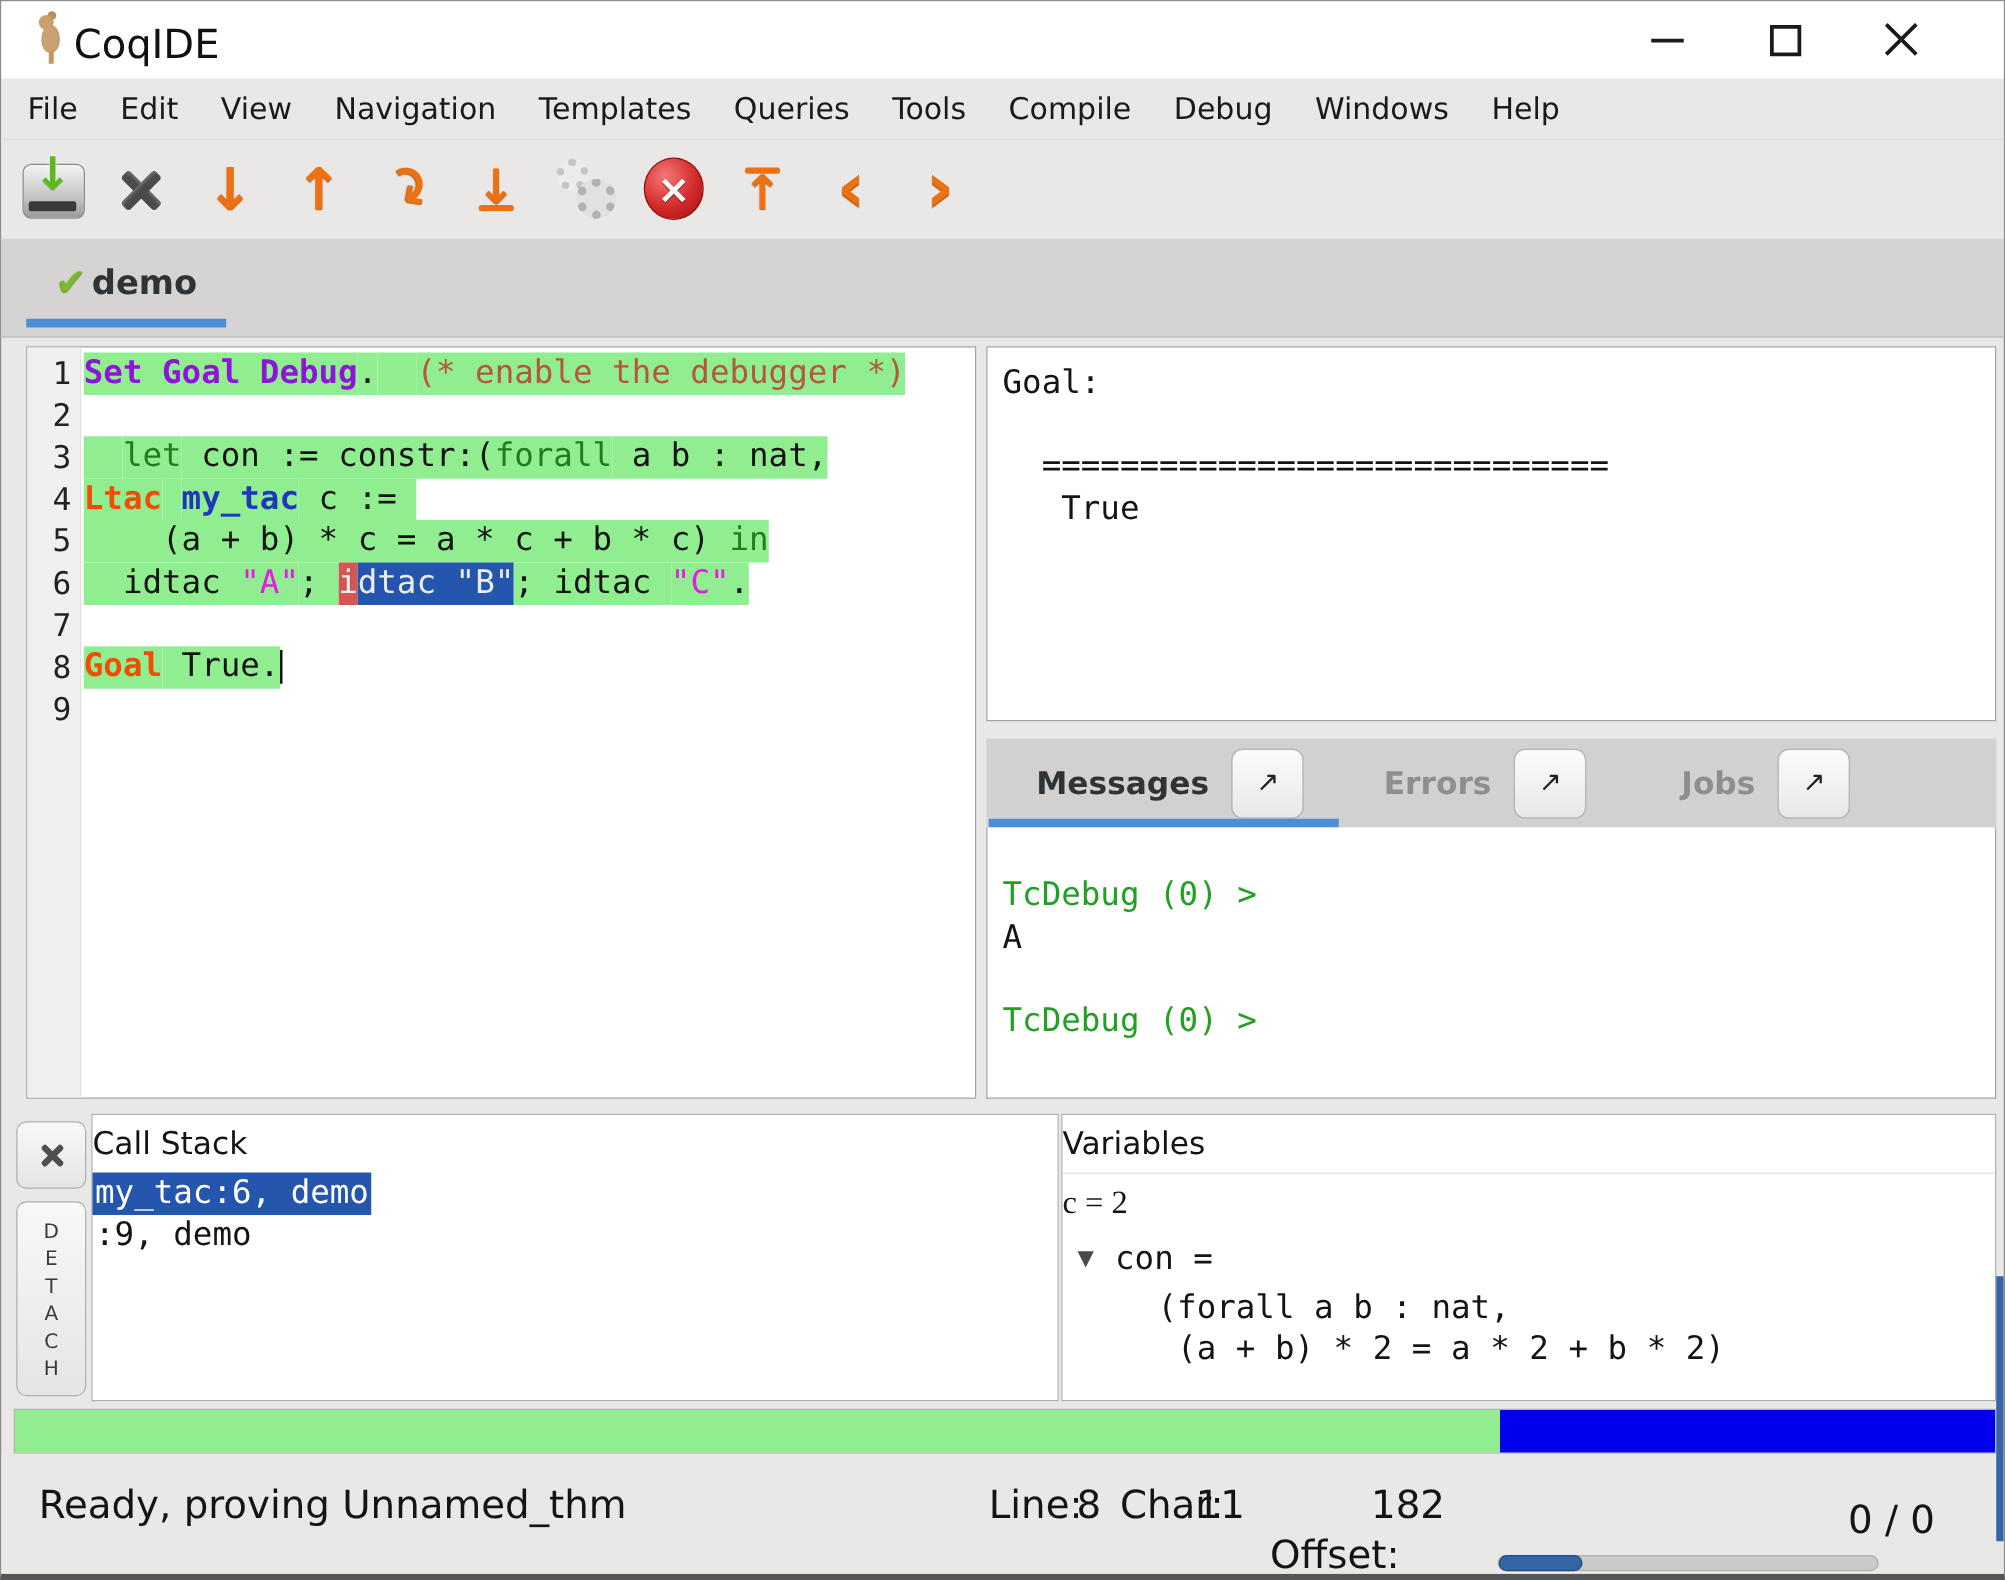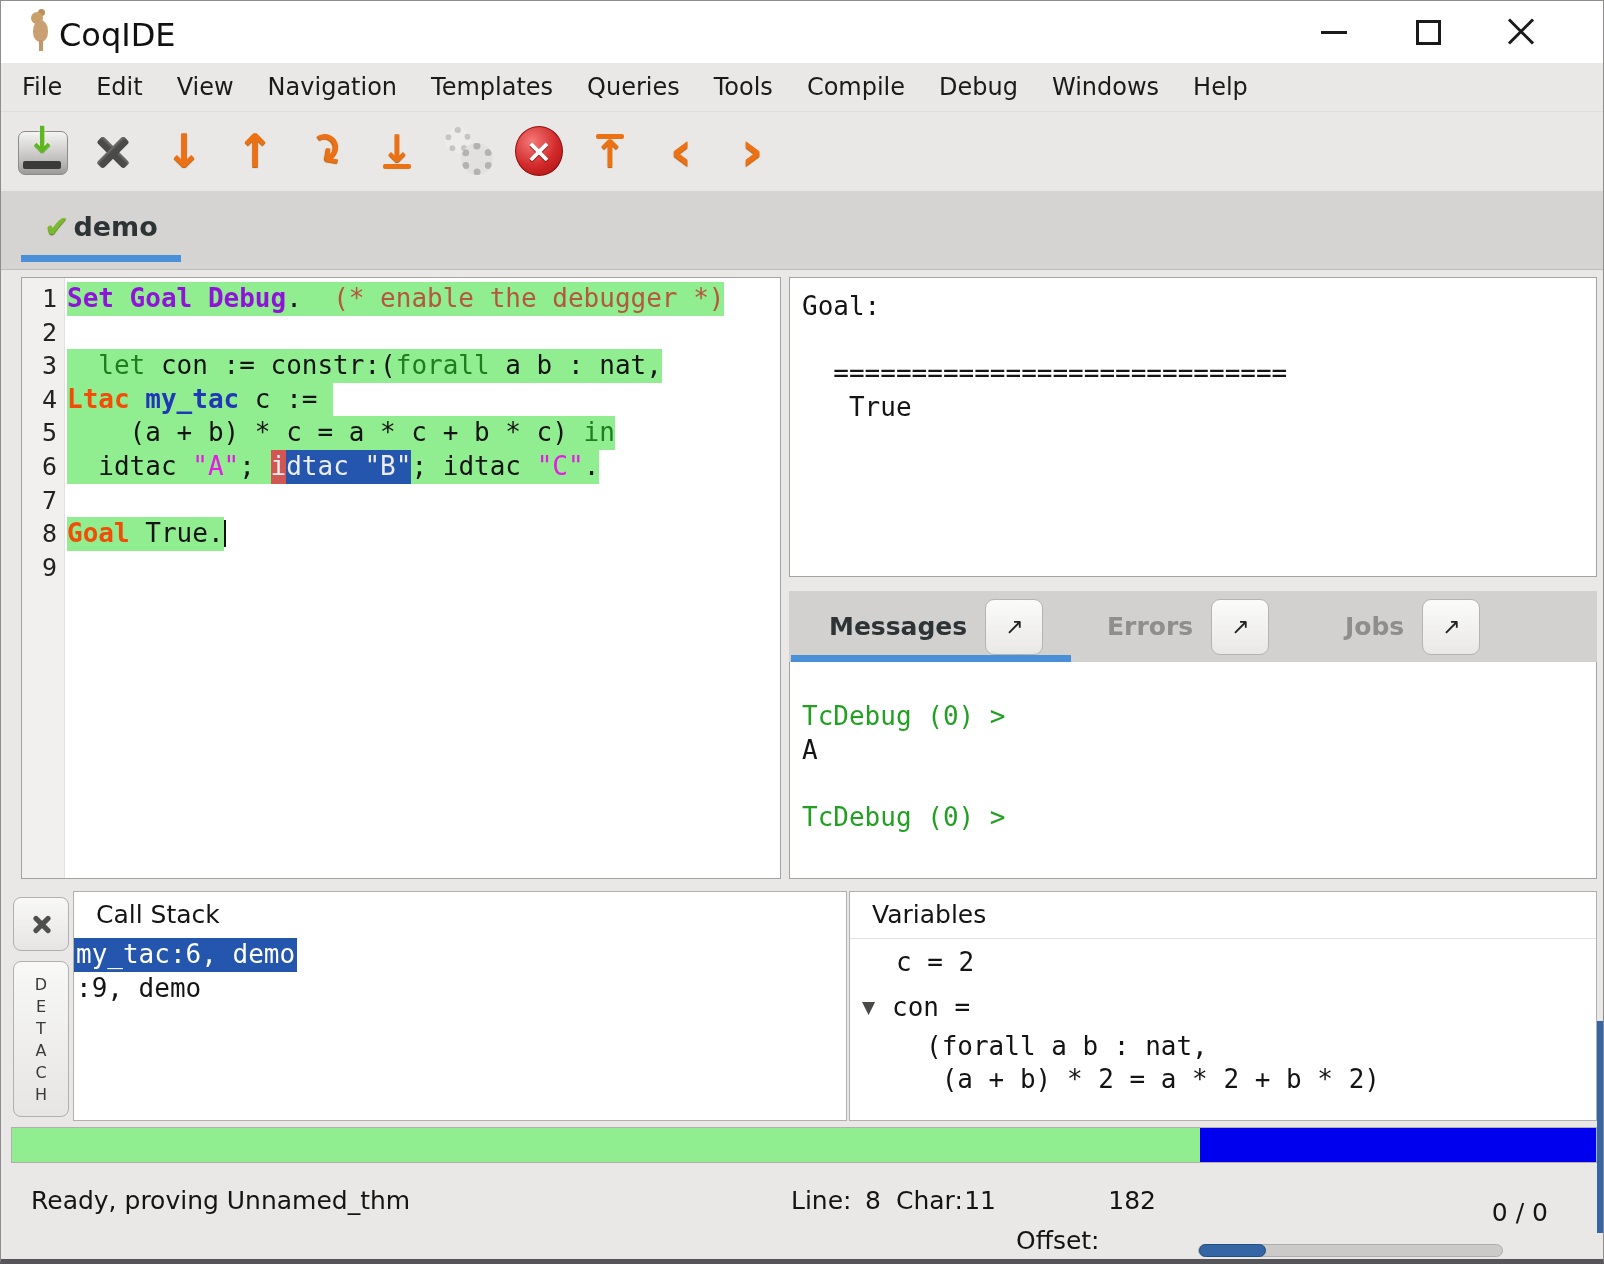--- a/index.html
+++ b/index.html
@@ -103,39 +103,39 @@
   .side-btn{position:absolute;left:2px;border-radius:8px;border:1px solid #B2B0AE;box-sizing:border-box;
     background:linear-gradient(#F8F8F7,#E6E5E3);}
   .cs-close{top:6px;width:56px;height:54px;}
   .cs-close .xs{position:absolute;left:17px;top:24px;width:22px;height:5px;background:#4F4F4D;border-radius:2px;}
   .cs-close .xs:first-child{transform:rotate(45deg);}
   .cs-close .xs:last-child{transform:rotate(-45deg);}
   .cs-detach{top:70px;width:56px;height:156px;display:flex;flex-direction:column;align-items:center;
     justify-content:center;gap:3px;font-size:16px;color:#3A3A38;}
   .cs-main{position:absolute;left:62px;top:0;width:774px;height:230px;background:#FFF;
     border:1px solid #B2B0AE;box-sizing:border-box;}
-  .panel-title{height:46px;line-height:46px;padding-left:22px;font-size:25px;color:#141414;}
+  .panel-title{height:46px;line-height:46px;font-size:25px;color:#141414;}
   .cs-row{width:max-content;height:33.6px;line-height:33.6px;padding:0 2px;
     font-family:"DejaVu Sans Mono",monospace;font-size:26px;white-space:pre;color:#141414;}
   .cs-row.selected{background:var(--selection-bg,#2456AE);color:#FFF;}
   .vars{position:absolute;left:848px;top:890px;width:748px;height:230px;background:#FFF;
     border:1px solid #B2B0AE;box-sizing:border-box;}
   .vars .panel-title{border-bottom:1px solid #E3E2E0;}
   .var-row{display:flex;align-items:center;font-family:"DejaVu Sans Mono",monospace;font-size:26px;white-space:pre;color:#141414;}
-  .var-row.lvl-item{padding-left:46px;height:45px;}
+  .var-row.lvl-item{height:45px;font-family:Liberation Serif, serif;}
   .var-row.lvl-group{padding-left:12px;height:45px;}
   .var-row.lvl-value{padding-left:76px;height:33.6px;}
   .var-row.lvl-value-cont{padding-left:76px;height:33.6px;}
   .expander{width:30px;font-size:17px;color:#4A4A48;font-family:"DejaVu Sans",sans-serif;}
   
   .progress{position:absolute;left:10px;top:1126px;width:1586px;height:36px;border:1px solid #B2B0AE;
     box-sizing:border-box;display:flex;}
   .progress-green{width:75%;background:var(--progress-green,#90EE90);}
   .progress-blue{flex:1;background:var(--progress-blue,#0000EE);}
-  .statusbar{position:absolute;left:0;top:1162px;width:100%;height:97px;background:#E9E8E6;font-size:25px;color:#141414;}
+  .statusbar{position:absolute;left:0;top:1162px;width:100%;height:97px;background:#E9E8E6;font-size:31px;color:#141414;}
   .sb{position:absolute;top:23px;white-space:pre;}
   .sb-msg{left:30px;}
   .sb-line-label{left:790px;}
   .sb-line-val{left:845px;width:35px;text-align:right;}
   .sb-char-label{left:895px;}
   .sb-char-val{left:950px;width:45px;text-align:right;}
   .sb-offset-label{left:1015px;margin-top:40px;}
   .sb-offset-val{left:1090px;width:65px;text-align:right;}
   .sb-counter{left:1437px;width:110px;text-align:right;margin-top:12px;}
   .mini{position:absolute;left:1197px;top:81px;width:305px;height:13px;background:#CBCAC8;

